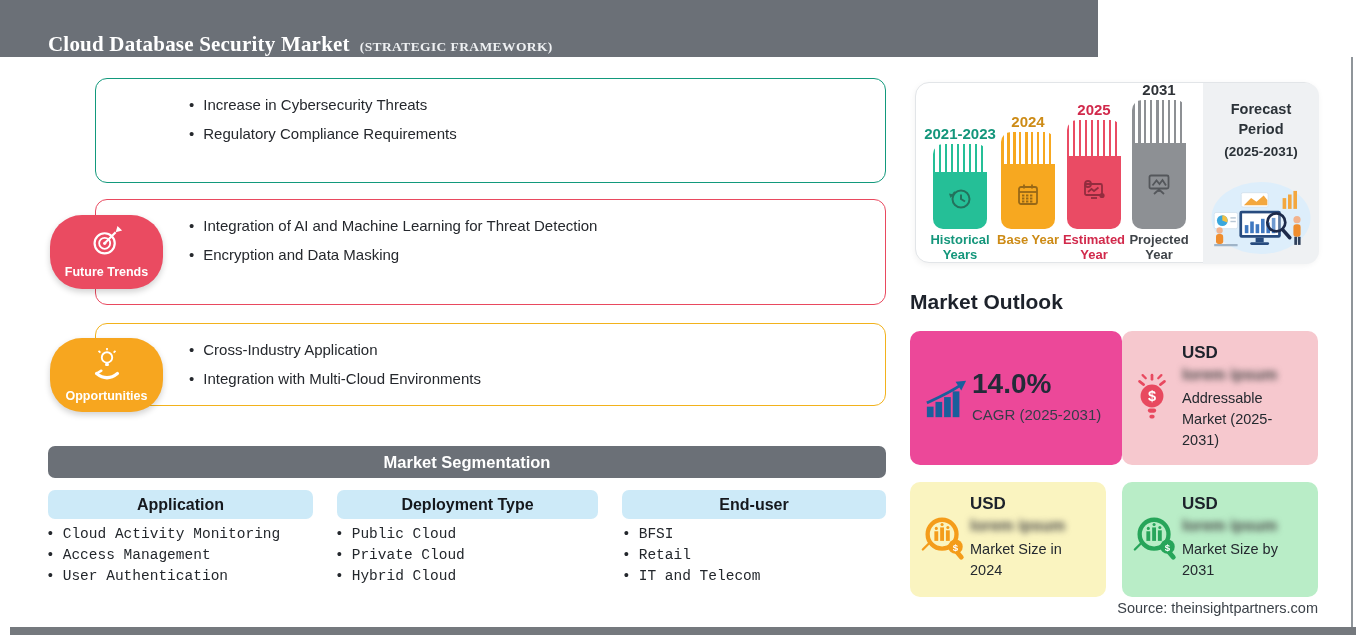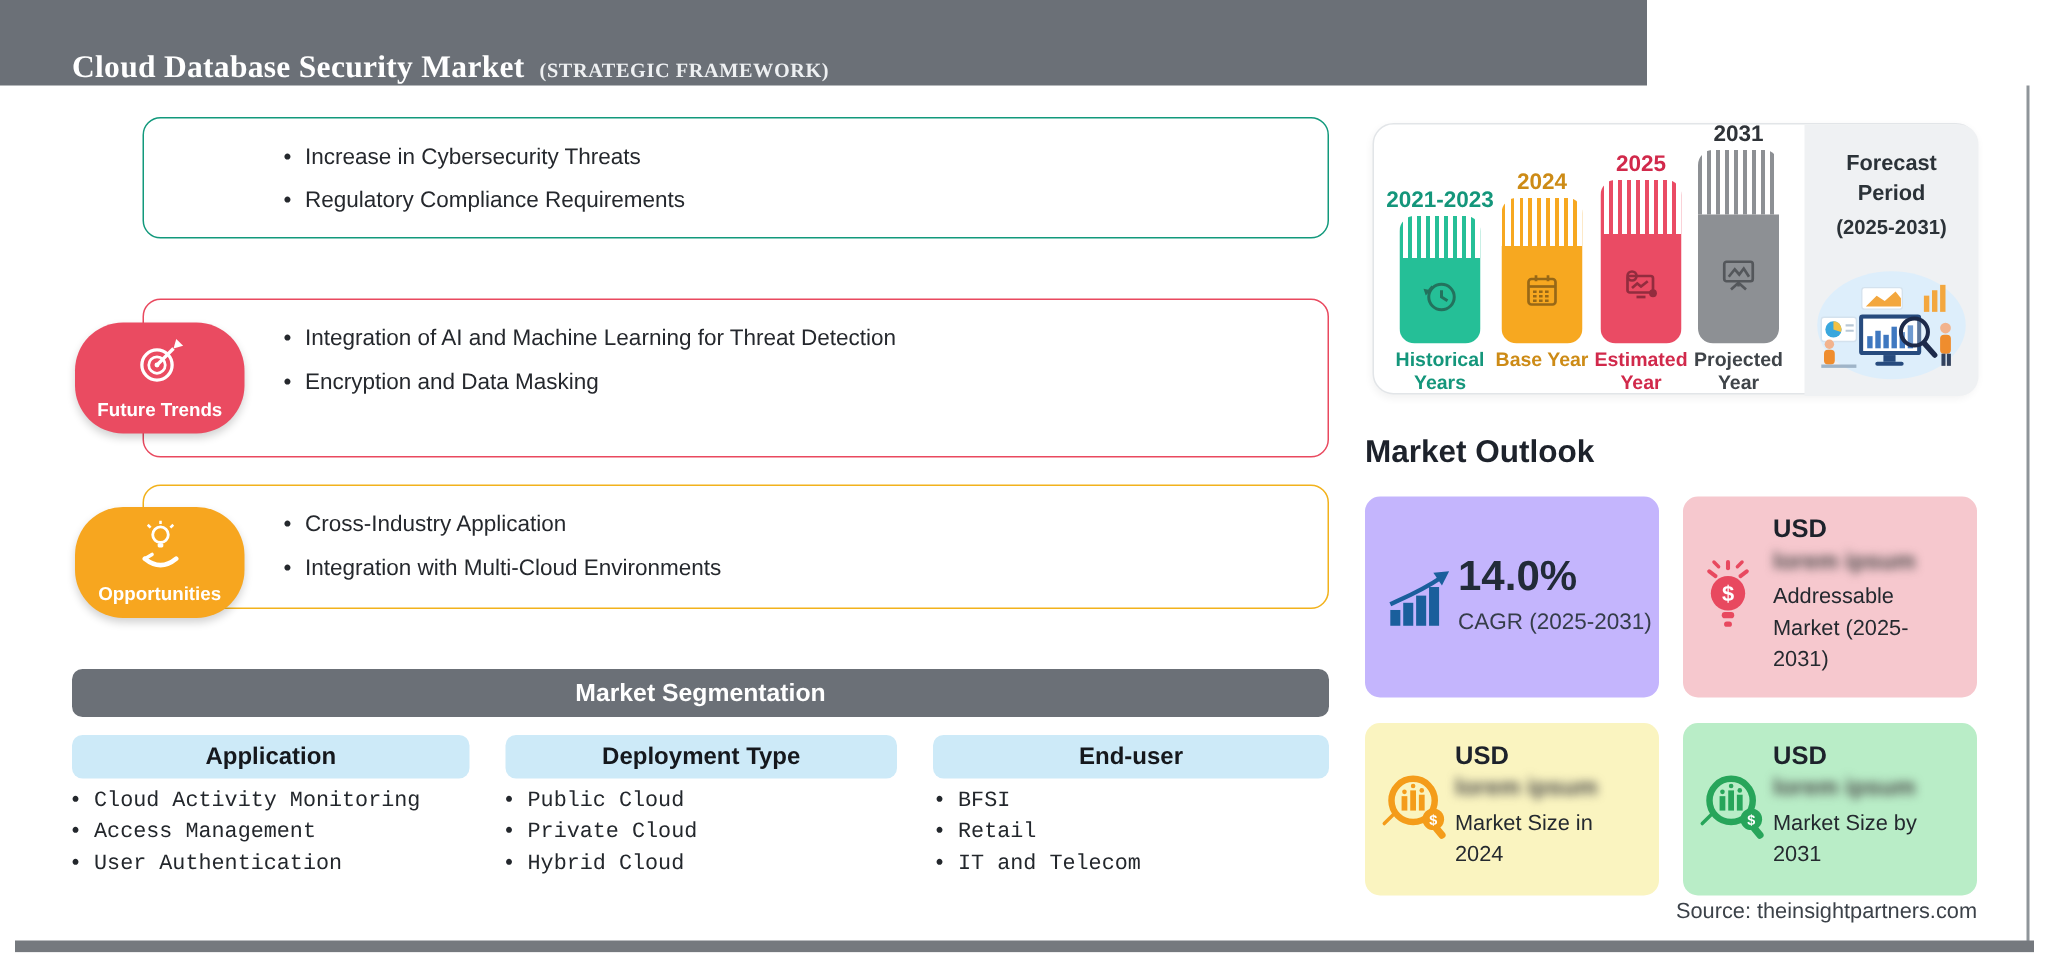--- a/index.html
+++ b/index.html
@@ -23,21 +23,21 @@
                border:2.5px solid #fff; border-radius:50%; }
   .logo-lens::after { content:""; position:absolute; left:-7px; top:14px; width:3px; height:12px;
                background:#fff; transform:rotate(38deg); border-radius:2px; }
 
   
   .right-border { position:absolute; left:1351px; top:57px; width:2px; height:572px; background:#8f959a; }
   .bottom-bar  { position:absolute; left:10px; top:627px; width:1346px; height:8px; background:#75797e; }
 
   
   .info-box { position:absolute; left:95px; width:791px; background:#fff; border-radius:12px; }
-  .box-drivers { top:78px;  height:81px; border:1.6px solid #12997c; }
+  .box-drivers { top:78px;  height:105px; border:1.6px solid #12997c; }
   .box-trends  { top:199px; height:106px; border:1.6px solid #e9495f; }
   .box-opps    { top:323px; height:83px; border:1.6px solid #f2b21c; }
 
   .bullets { position:absolute; left:93px; top:17px; list-style:none; }
   .bullets li { font-size:15px; color:#25282d; margin-bottom:11px; line-height:18px; }
   .bullets li::before { content:"•"; margin-right:9px; color:#25282d; }
 
   .badge { position:absolute; left:50px; width:113px; height:74px; border-radius:32px;
            display:flex; flex-direction:column; align-items:center; justify-content:center; gap:3px;
            box-shadow:0 3px 6px rgba(0,0,0,.18); }
@@ -100,21 +100,21 @@
   .tl-label { position:absolute; top:150px; width:78px; text-align:center; font-size:13px;
               font-weight:bold; line-height:1.15; }
   .lbl-hist { left:5px;   color:#14967b; }
   .lbl-base { left:73px;  color:#cd8b16; }
   .lbl-est  { left:139px; color:#d1294b; }
   .lbl-proj { left:204px; color:#3f4449; }
 
   
   .outlook-title { position:absolute; left:910px; top:290px; font-size:21px; font-weight:bold; color:#1d222b; }
   .card { position:absolute; border-radius:10px; }
-  .card-cagr { left:910px;  top:331px; width:196px; height:134px; background:#c4b5fd; }
+  .card-cagr { left:910px;  top:331px; width:212px; height:134px; background:#ec4899; }
   .card-addr { left:1122px; top:331px; width:196px; height:134px; background:#f6c8ce; }
   .card-2024 { left:910px;  top:482px; width:196px; height:115px; background:#faf4c0; }
   .card-2031 { left:1122px; top:482px; width:196px; height:115px; background:#b9edc7; }
 
   .cagr-icon { position:absolute; left:14px; top:48px; }
   .cagr-value { position:absolute; left:62px; top:37px; font-size:28px; font-weight:bold; color:#222b38; }
   .cagr-label { position:absolute; left:62px; top:75px; font-size:15px; color:#353d4a; }
 
   .card-icon { position:absolute; left:9px; top:50%; transform:translateY(-50%); }
   .card-text { position:absolute; left:60px; top:12px; width:126px; }

